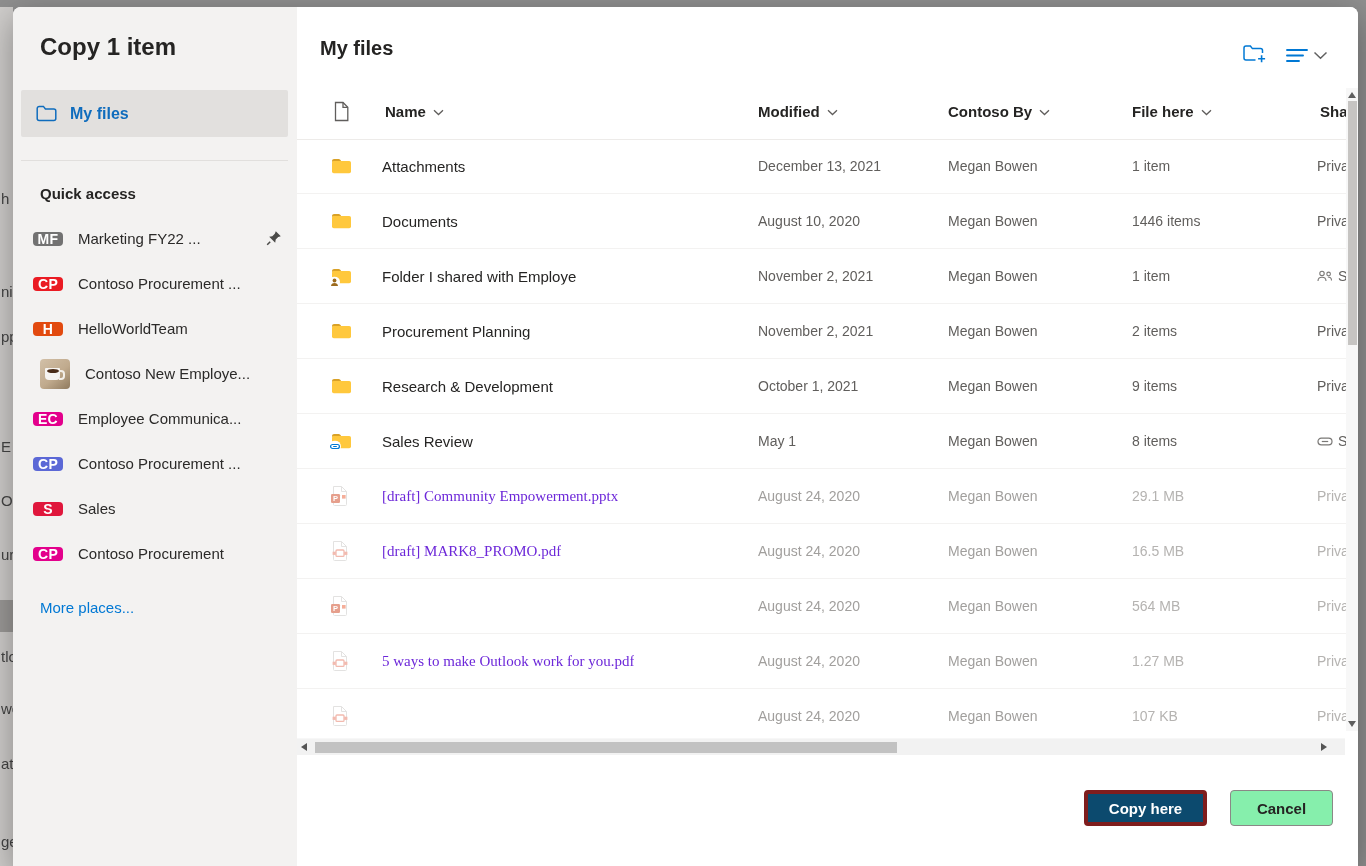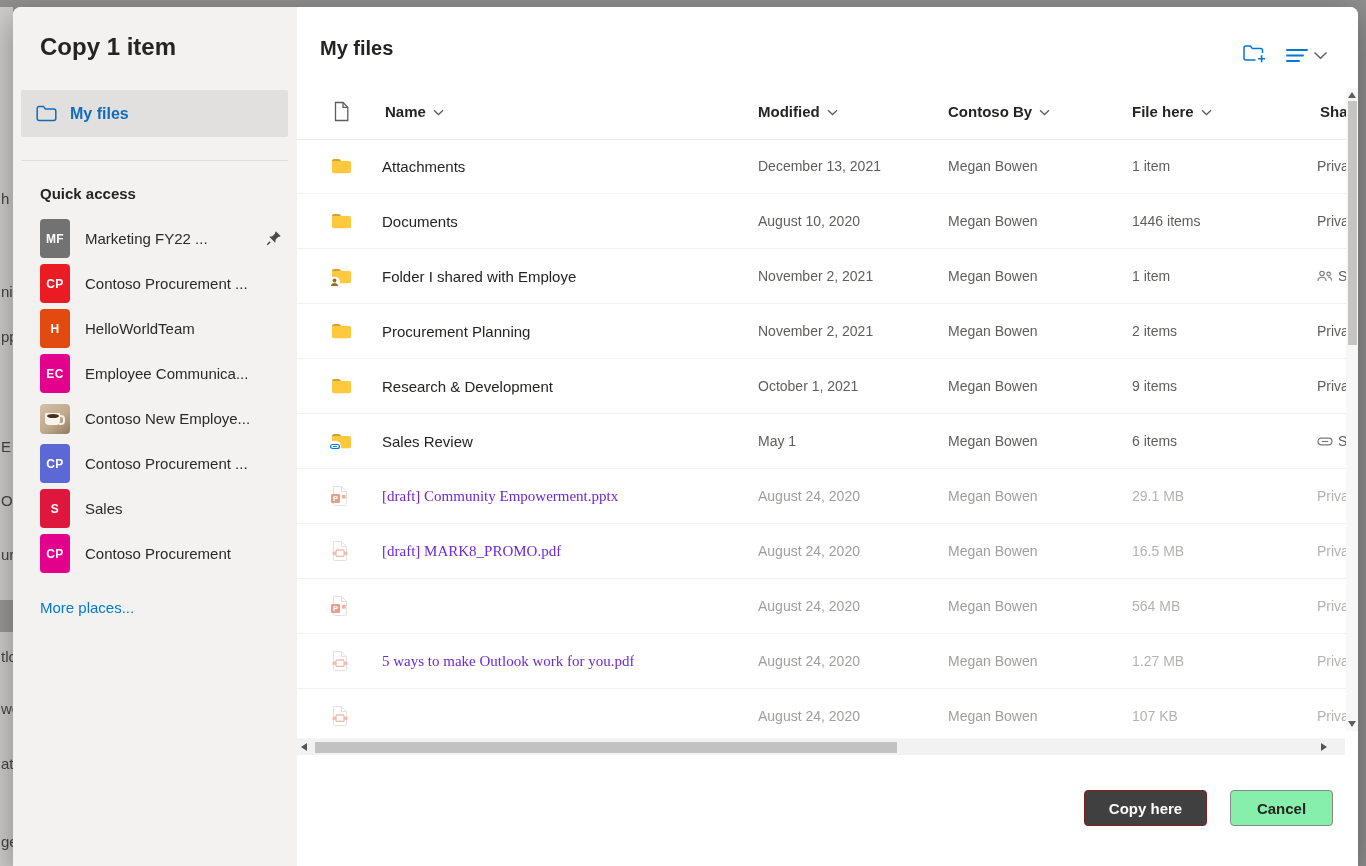--- a/index.html
+++ b/index.html
@@ -11,21 +11,21 @@
   
   .sidebar{position:absolute;left:0;top:0;bottom:0;width:284px;background:#f3f2f1;}
   .dlg-title{position:absolute;left:27px;top:26px;font-size:24px;font-weight:700;color:#252423;}
   .myfiles-item{position:absolute;left:8px;top:83px;width:267px;height:47px;background:#e2e0de;border-radius:2px;display:flex;align-items:center;cursor:pointer;}
   .myfiles-item .ic{margin-left:15px;display:flex;}
   .myfiles-item .lbl{margin-left:13px;font-size:16px;font-weight:700;color:#0f6cbd;}
   .sb-divider{position:absolute;left:8px;top:153px;width:267px;height:1px;background:#e1dfdd;}
   .qa-head{position:absolute;left:27px;top:178px;font-size:15px;font-weight:700;color:#252423;}
   .qa-list{position:absolute;left:0;top:209px;width:284px;}
   .qa-item{position:relative;height:45px;display:flex;align-items:center;cursor:pointer;}
-  .qa-tile{width:30px;height:39px;border-radius:4px;margin-left:27px;flex:0 0 30px;display:flex;align-items:center;justify-content:center;color:#fff;font-size:12px;font-weight:700;letter-spacing:.3px;}
+  .qa-tile{width:30px;height:14px;border-radius:4px;margin-left:20px;flex:0 0 30px;display:flex;align-items:center;justify-content:center;color:#fff;font-size:14px;font-weight:700;letter-spacing:.3px;}
   .qa-label{margin-left:15px;font-size:15px;color:#2b2a29;white-space:nowrap;overflow:hidden;max-width:185px;}
   .qa-pin{position:absolute;right:14px;top:13px;}
   .qa-photo{width:30px;height:30px;border-radius:4px;margin-left:27px;flex:0 0 30px;position:relative;overflow:hidden;background:linear-gradient(140deg,#d2c0a8 0%,#c0aa8d 55%,#8f7a5e 100%);}
   .mug{position:absolute;left:5px;top:9px;width:15px;height:12px;background:#f6f4f1;border-radius:1px 1px 4px 4px;}
   .coffee{position:absolute;left:1.5px;top:1px;width:12px;height:4px;border-radius:50%;background:#4a2c18;}
   .handle{position:absolute;right:-5px;top:2px;width:4px;height:6px;border:2px solid #f3efe9;border-left:none;border-radius:0 4px 4px 0;}
   .more-places{position:absolute;left:27px;top:592px;font-size:15px;color:#0078d4;cursor:pointer;}
   
   .main{position:absolute;left:284px;top:0;bottom:0;width:1061px;background:#fff;}
   .main-title{position:absolute;left:23px;top:30px;font-size:20px;font-weight:700;color:#252423;}
@@ -60,21 +60,21 @@
   .varrow{position:absolute;left:2px;width:0;height:0;border-left:4.5px solid transparent;border-right:4.5px solid transparent;cursor:pointer;}
   .varrow.up{top:4px;border-bottom:6px solid #5f5f5f;}
   .varrow.down{bottom:4px;border-top:6px solid #5f5f5f;}
   .hscroll{position:absolute;left:0;top:731px;width:1048px;height:16px;background:#f2f2f2;border-top:1px solid #f7f7f7;}
   .hthumb{position:absolute;left:18px;top:2.5px;width:582px;height:11px;background:#c2c2c2;cursor:pointer;}
   .harrow{position:absolute;top:3.5px;width:0;height:0;border-top:4.5px solid transparent;border-bottom:4.5px solid transparent;cursor:pointer;}
   .harrow.left{left:4px;border-right:6px solid #555;}
   .harrow.right{left:1024px;border-left:6px solid #555;}
   
   .btn{position:absolute;top:783px;height:36px;border-radius:4px;font-size:15px;font-weight:700;display:flex;align-items:center;justify-content:center;cursor:pointer;box-sizing:border-box;font-family:"Liberation Sans",sans-serif;}
-  .btn-copy{left:787px;width:123px;background:#404040;color:#fff;border:1px solid #7f1d1d;}
+  .btn-copy{left:787px;width:123px;background:#0c4a6e;color:#fff;border:4px solid #7f1d1d;}
   .btn-cancel{left:933px;width:103px;background:#86efac;color:#252423;border:1px solid #8a8886;}
 </style>
 </head>
 <body>
 
 <div class="backdrop-strip" id="backdrop">
     <span class="frag" style="top: 183px;">h</span>
     <span class="frag" style="top: 276px;">nir</span>
     <span class="frag" style="top: 321px;">pp</span>
     <span class="frag" style="top: 431px;">E</span>
@@ -114,31 +114,31 @@
         </div>
         <div class="qa-item">
           <div class="qa-tile" style="background:#ea1b23">CP</div>
           <span class="qa-label">Contoso Procurement ...</span>
         </div>
         <div class="qa-item">
           <div class="qa-tile" style="background:#e24a0f">H</div>
           <span class="qa-label">HelloWorldTeam</span>
         </div>
         <div class="qa-item">
-          <div class="qa-tile" style="background:#e3008c">EC</div>
-          <span class="qa-label">Employee Communica...</span>
-        </div>
-        <div class="qa-item">
           <div class="qa-photo">
             <div class="mug">
               <div class="coffee"></div>
               <div class="handle"></div>
             </div>
           </div>
           <span class="qa-label">Contoso New Employe...</span>
+        </div>
+        <div class="qa-item">
+          <div class="qa-tile" style="background:#e3008c">EC</div>
+          <span class="qa-label">Employee Communica...</span>
         </div>
         <div class="qa-item">
           <div class="qa-tile" style="background:#5b68d6">CP</div>
           <span class="qa-label">Contoso Procurement ...</span>
         </div>
         <div class="qa-item">
           <div class="qa-tile" style="background:#e0173c">S</div>
           <span class="qa-label">Sales</span>
         </div>
         <div class="qa-item">
@@ -321,21 +321,21 @@
                     <circle cx="6" cy="6" r="6" fill="#fff"></circle>
                     <rect x="1.6" y="4" width="8.8" height="4" rx="2" fill="none" stroke="#0078d4" stroke-width="1.2"></rect>
                     <line x1="4.2" y1="6" x2="7.8" y2="6" stroke="#0078d4" stroke-width="1.2"></line>
                   </svg>
                 </span>
               </span>
             </span>
             <span class="cell c-name">Sales Review</span>
             <span class="cell c-mod">May 1</span>
             <span class="cell c-by">Megan Bowen</span>
-            <span class="cell c-size">6 items</span>
+            <span class="cell c-size">8 items</span>
             <span class="cell c-share">
               <span style="display:flex">
                 <svg width="16" height="9" viewBox="0 0 16 9" fill="none" stroke="#7a7876" stroke-width="1.2">
                   <rect x="1" y="1.2" width="14" height="6.6" rx="3.3"></rect>
                   <line x1="4.8" y1="4.5" x2="11.2" y2="4.5"></line>
                 </svg>
               </span>
               <span class="share-text">Shared</span>
             </span>
           </div>

